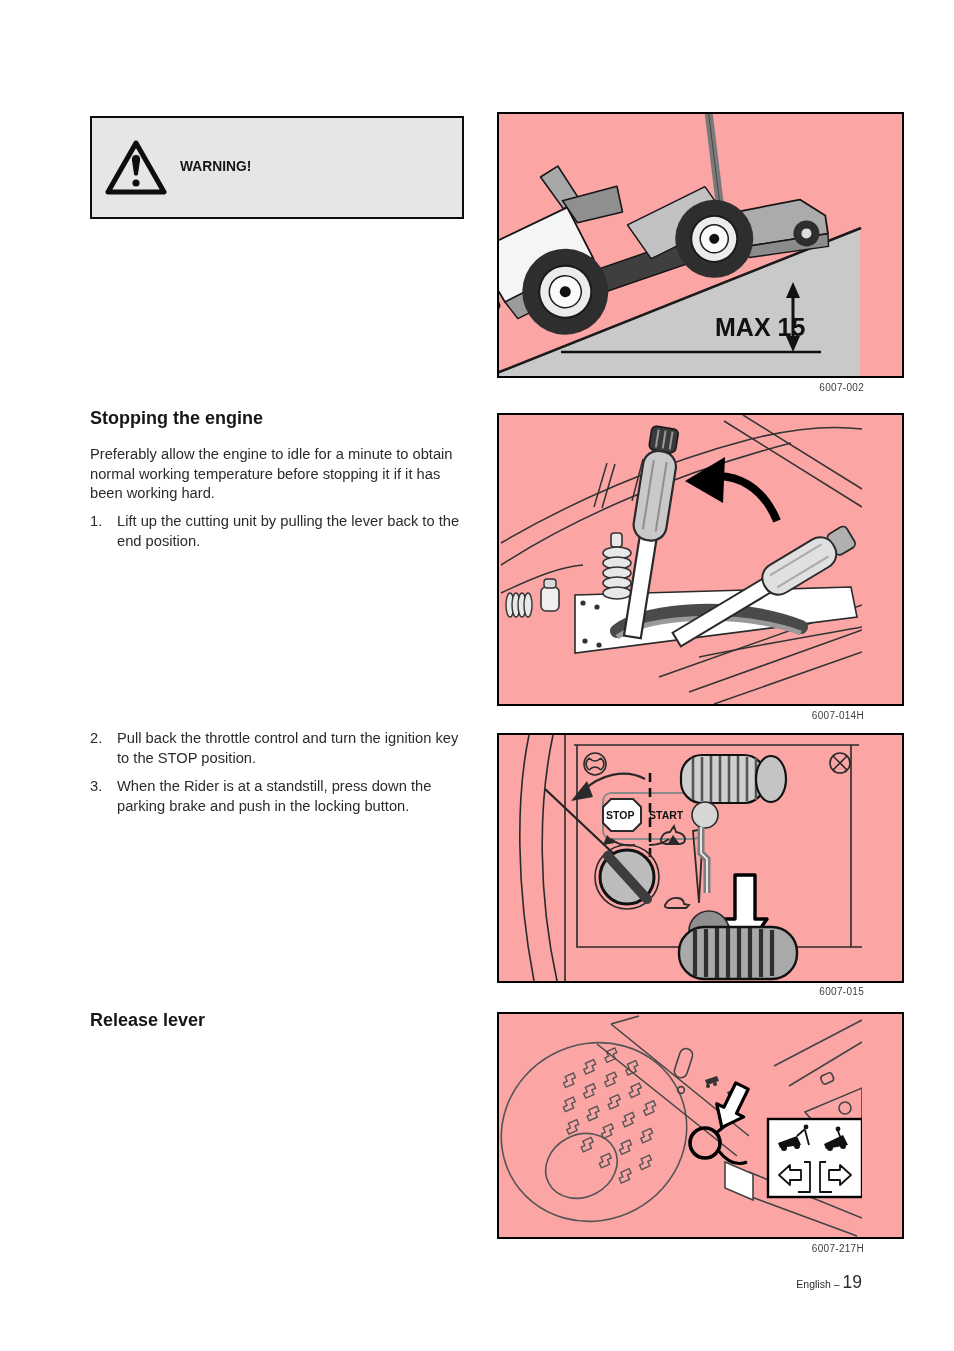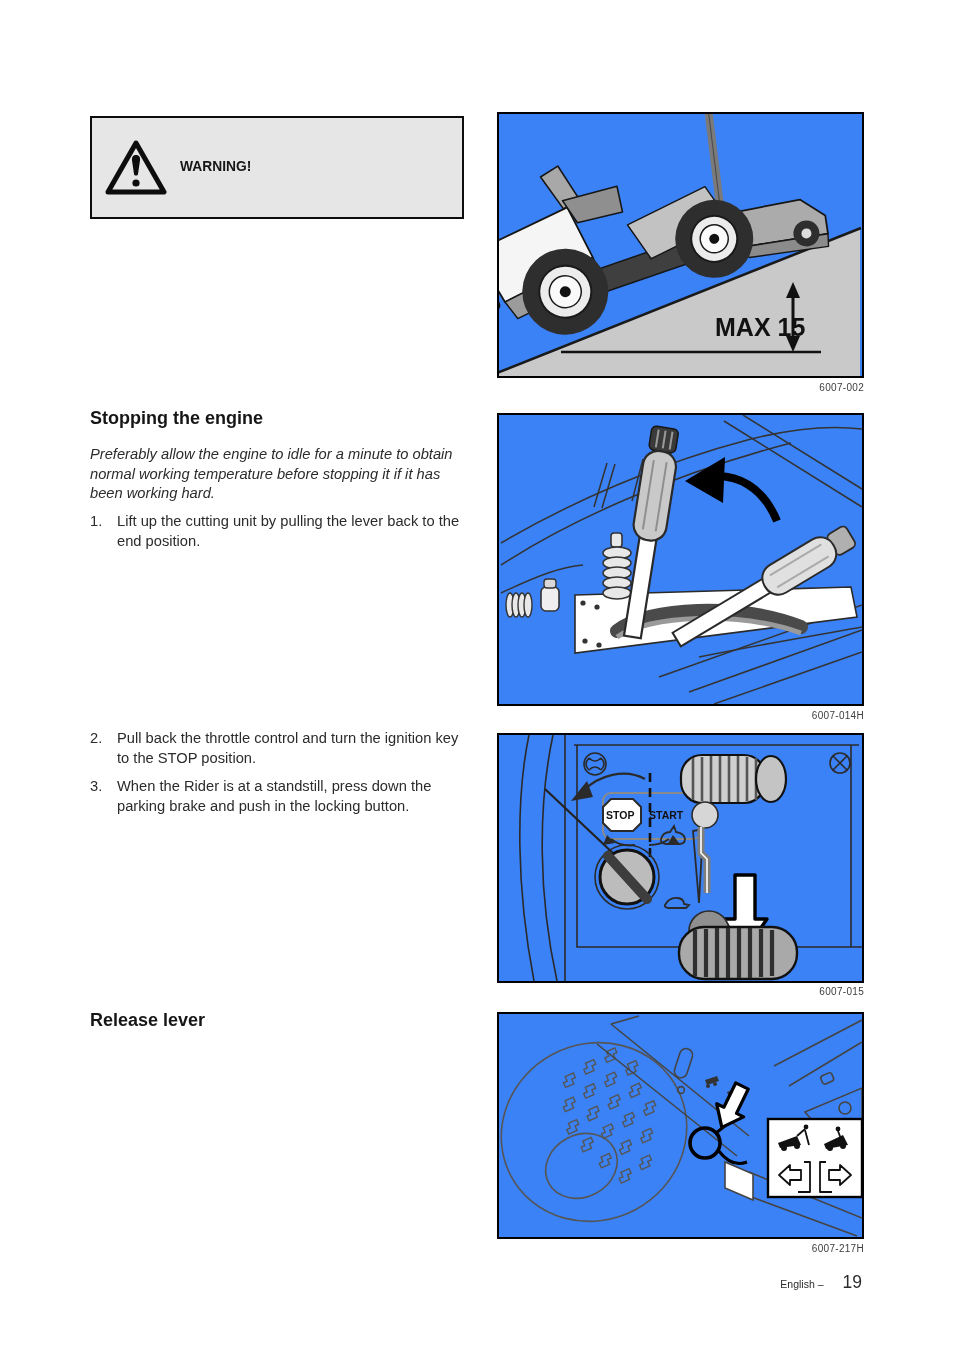--- a/index.html
+++ b/index.html
@@ -20,27 +20,27 @@
   .warnbox .wtext { font-size:13.8px; font-weight:bold; line-height:18.8px;
     padding-right:10px; color:#161616; }
   
   .h2 { position:absolute; left:90px; font-size:18px; font-weight:bold; color:#161616; }
   .body-par { position:absolute; left:90px; width:378px; font-size:14.7px;
     line-height:19.6px; color:#2b2b2b; }
   .step { position:absolute; left:90px; width:382px; display:flex;
     font-size:14.7px; line-height:19.6px; color:#2b2b2b; }
   .step .num { flex:0 0 27px; }
   
-  .figure { position:absolute; left:497px; width:367px; background:#3b82f6;
+  .figure { position:absolute; left:497px; width:407px; background:#fca5a5;
     border:2.4px solid #000; overflow:hidden; }
   .caption { position:absolute; font-size:10px; color:#3d3d3d; width:367px;
     left:497px; text-align:right; letter-spacing:0.3px; }
   
   .footer { position:absolute; right:92px; top:1272px; display:flex;
-    align-items:baseline; color:#2b2b2b;gap:16px; }
+    align-items:baseline; color:#2b2b2b; }
   .footer .small { font-size:10.5px; }
   .footer .big { font-size:17.5px; margin-left:3px; }
   svg text { font-family:"Liberation Sans", sans-serif; }
 </style>
 </head>
 <body>
 
 <div class="page">
 
 
@@ -103,21 +103,21 @@
       <line x1="62" y1="238" x2="322" y2="238" stroke="#111" stroke-width="2.6"></line>
       <line x1="294" y1="180" x2="294" y2="233" stroke="#111" stroke-width="3"></line>
       <polygon points="294,168 287,184 301,184" fill="#111"></polygon>
       <polygon points="294,238 287,222 301,222" fill="#111"></polygon>
       <text x="216" y="222" font-size="25" font-weight="bold" fill="#111">MAX 15</text>
     </svg>
   </div>
   <div class="caption" style="top:382px;">6007-002</div>
 
   <div class="h2" style="top:408px;">Stopping the engine</div>
-  <div class="body-par" style="top:445px;font-style:italic;">Preferably allow the engine to idle for a minute to obtain normal working temperature before stopping it if it has been working hard.</div>
+  <div class="body-par" style="top:445px;">Preferably allow the engine to idle for a minute to obtain normal working temperature before stopping it if it has been working hard.</div>
   <div class="step" style="top:512px;">
     <span class="num">1.</span>
     <span>Lift up the cutting unit by pulling the lever back to the end position.</span>
   </div>
 
   <div class="figure" style="top:413px; height:293px;">
     <svg width="363" height="289" viewBox="0 0 363 289">
       <g fill="none" stroke="#333" stroke-width="1.5">
 
         <path d="M2,150 C70,106 170,60 292,28"></path>

